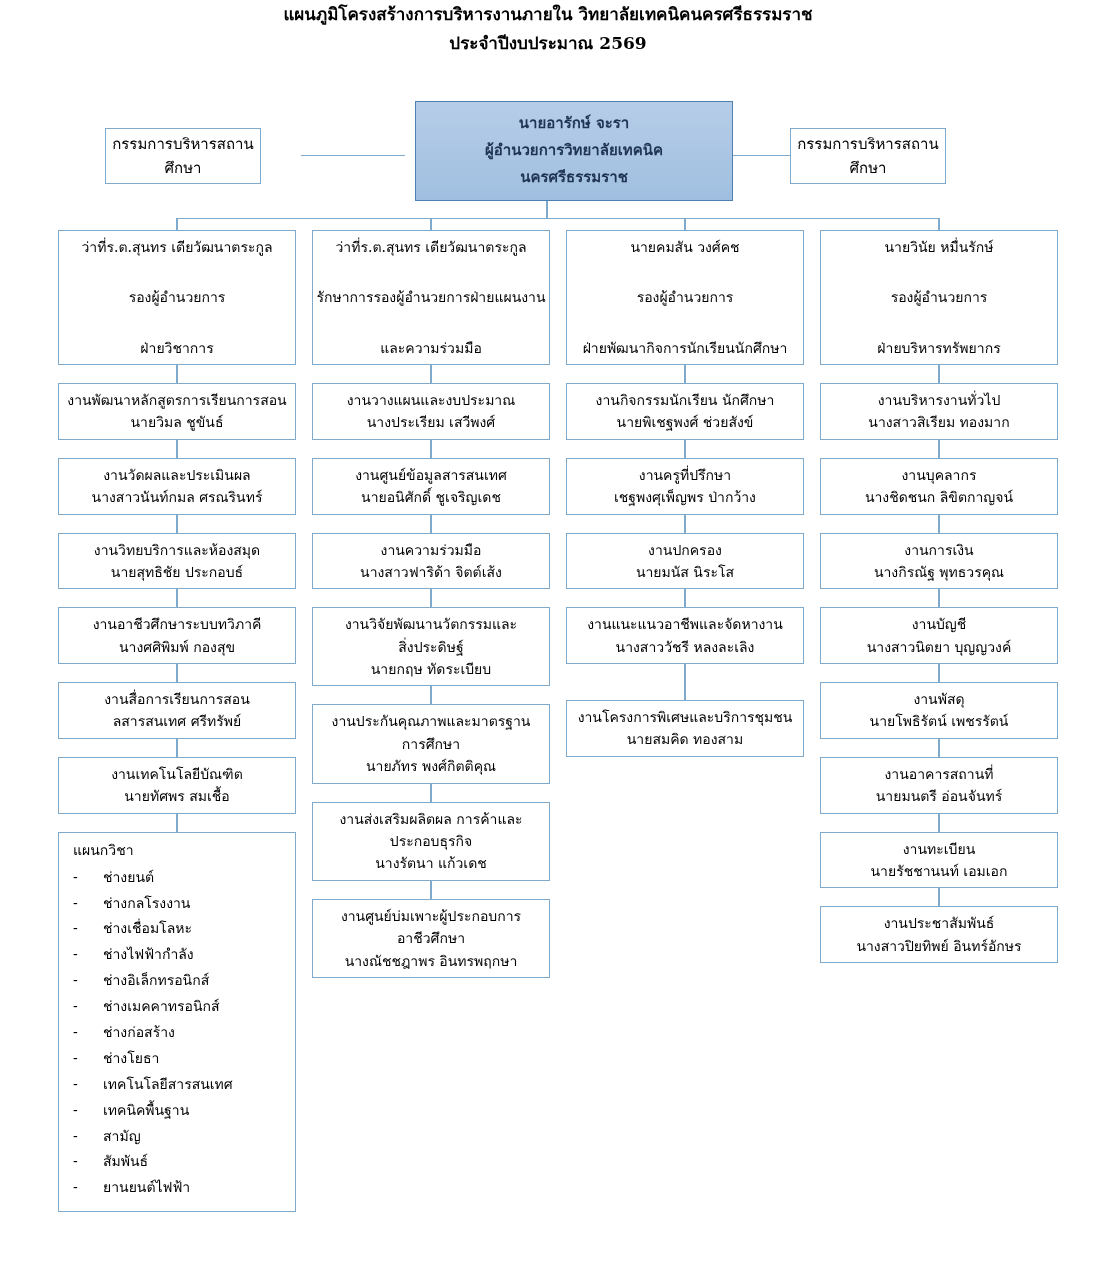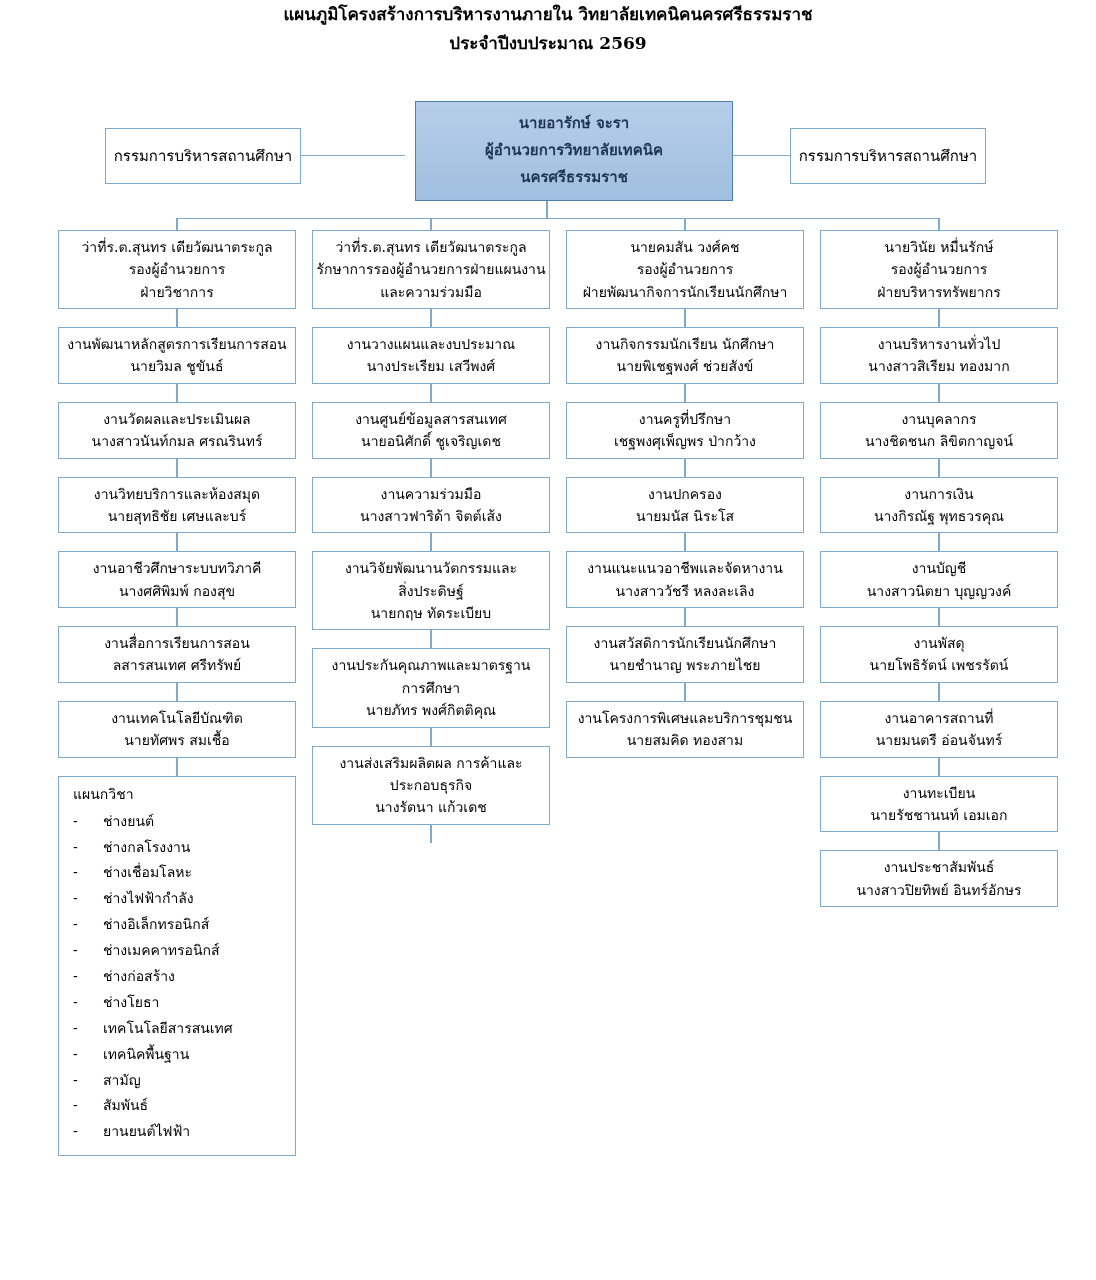--- a/index.html
+++ b/index.html
@@ -10,21 +10,21 @@
     color: #000;
     position: relative;
     overflow: hidden;
   }
   .title-block { text-align: center; }
   .title-line { font-weight: bold; font-size: 17px; line-height: 1.7; }
 
   
   .top-section { position: relative; height: 132px; margin-top: 40px; width: 1096px; }
   .committee-box {
-    position: absolute; top: 30px; width: 196px; height: 56px;
+    position: absolute; top: 30px; width: 156px; height: 56px;
     border: 1.5px solid #7FAACC; background: #fff;
     display: flex; align-items: center; justify-content: center;
     font-size: 15px; text-align: center;
   }
   .committee-left { left: 105px; }
   .committee-right { left: 790px; }
   .director-box {
     position: absolute; left: 405px; top: 3px; width: 318px; height: 100px;
     border: 1.5px solid #4E81B0;
     background: linear-gradient(180deg, #B6CDE8 0%, #A0BFE0 100%);
@@ -39,21 +39,21 @@
   .columns {
     display: flex; gap: 16px; padding-left: 58px; width: 1096px;
     align-items: flex-start;
   }
   .division-column { width: 238px; flex: 0 0 238px; }
   .head-box, .unit-box {
     border: 1.5px solid #7FAACC; background: #fff;
     display: flex; flex-direction: column; align-items: center; justify-content: center;
     text-align: center; font-size: 14px; line-height: 1.6; padding: 5px 3px;
   }
-  .head-box { min-height: 76px; }
+  .head-box { min-height: 76px; gap: 28px; }
   .unit-box { min-height: 52px; }
   .v-conn { width: 1.5px; height: 18px; background: #7FAACC; margin: 0 auto; }
   .dept-box {
     border: 1.5px solid #7FAACC; background: #fff;
     font-size: 14px; padding: 6px 6px 10px 14px;
   }
   .dept-title { margin-bottom: 4px; padding-right: 14px; }
   .dept-item { display: flex; line-height: 1.85; }
   .dept-dash { width: 30px; flex: 0 0 30px; }
 </style>
@@ -100,21 +100,21 @@
         <div>นายวิมล ชูขันธ์</div>
       </div>
       <div class="v-conn"></div>
       <div class="unit-box">
         <div>งานวัดผลและประเมินผล</div>
         <div>นางสาวนันท์กมล ศรณรินทร์</div>
       </div>
       <div class="v-conn"></div>
       <div class="unit-box">
         <div>งานวิทยบริการและห้องสมุด</div>
-        <div>นายสุทธิชัย เศษและบร์</div>
+        <div>นายสุทธิชัย ประกอบธ์</div>
       </div>
       <div class="v-conn"></div>
       <div class="unit-box">
         <div>งานอาชีวศึกษาระบบทวิภาคี</div>
         <div>นางศศิพิมพ์ กองสุข</div>
       </div>
       <div class="v-conn"></div>
       <div class="unit-box">
         <div>งานสื่อการเรียนการสอน</div>
         <div>ลสารสนเทศ ศรีทรัพย์</div>
@@ -214,20 +214,25 @@
         <div>การศึกษา</div>
         <div>นายภัทร พงศ์กิตติคุณ</div>
       </div>
       <div class="v-conn"></div>
       <div class="unit-box">
         <div>งานส่งเสริมผลิตผล การค้าและ</div>
         <div>ประกอบธุรกิจ</div>
         <div>นางรัตนา  แก้วเดช</div>
       </div>
       <div class="v-conn"></div>
+      <div class="unit-box">
+        <div>งานศูนย์บ่มเพาะผู้ประกอบการ</div>
+        <div>อาชีวศึกษา</div>
+        <div>นางณัชชฎาพร อินทรพฤกษา</div>
+      </div>
     </div>
     <div class="division-column">
       <div class="head-box">
         <div>นายคมสัน วงศ์คช</div>
         <div>รองผู้อำนวยการ</div>
         <div>ฝ่ายพัฒนากิจการนักเรียนนักศึกษา</div>
       </div>
       <div class="v-conn"></div>
       <div class="unit-box">
         <div>งานกิจกรรมนักเรียน นักศึกษา</div>
@@ -242,24 +247,20 @@
       <div class="unit-box">
         <div>งานปกครอง</div>
         <div>นายมนัส นิระโส</div>
       </div>
       <div class="v-conn"></div>
       <div class="unit-box">
         <div>งานแนะแนวอาชีพและจัดหางาน</div>
         <div>นางสาววัชรี  หลงละเลิง</div>
       </div>
       <div class="v-conn"></div>
-      <div class="unit-box">
-        <div>งานสวัสดิการนักเรียนนักศึกษา</div>
-        <div>นายชำนาญ  พระภายไชย</div>
-      </div>
       <div class="v-conn"></div>
       <div class="unit-box">
         <div>งานโครงการพิเศษและบริการชุมชน</div>
         <div>นายสมคิด ทองสาม</div>
       </div>
     </div>
     <div class="division-column">
       <div class="head-box">
         <div>นายวินัย หมื่นรักษ์</div>
         <div>รองผู้อำนวยการ</div>

